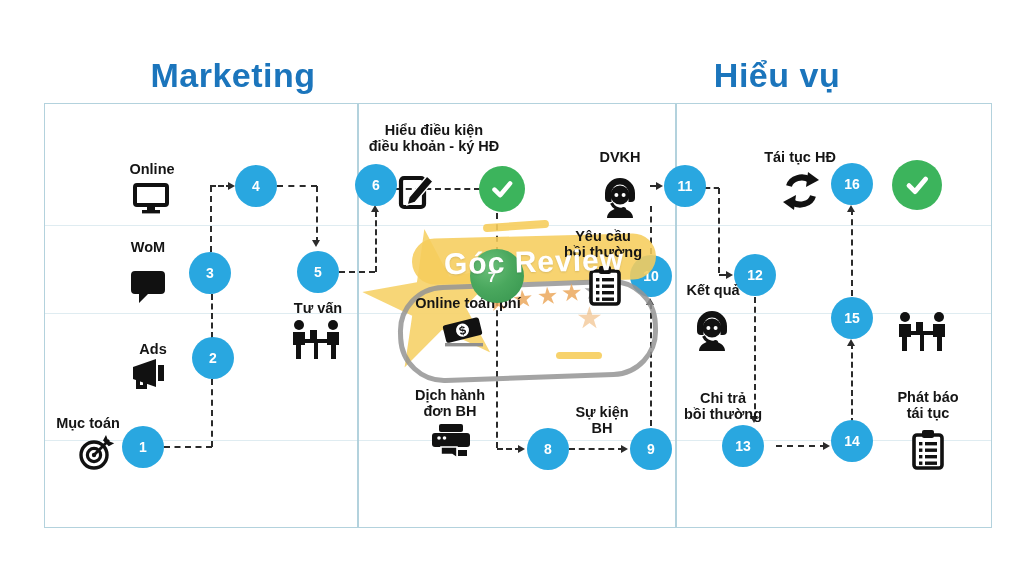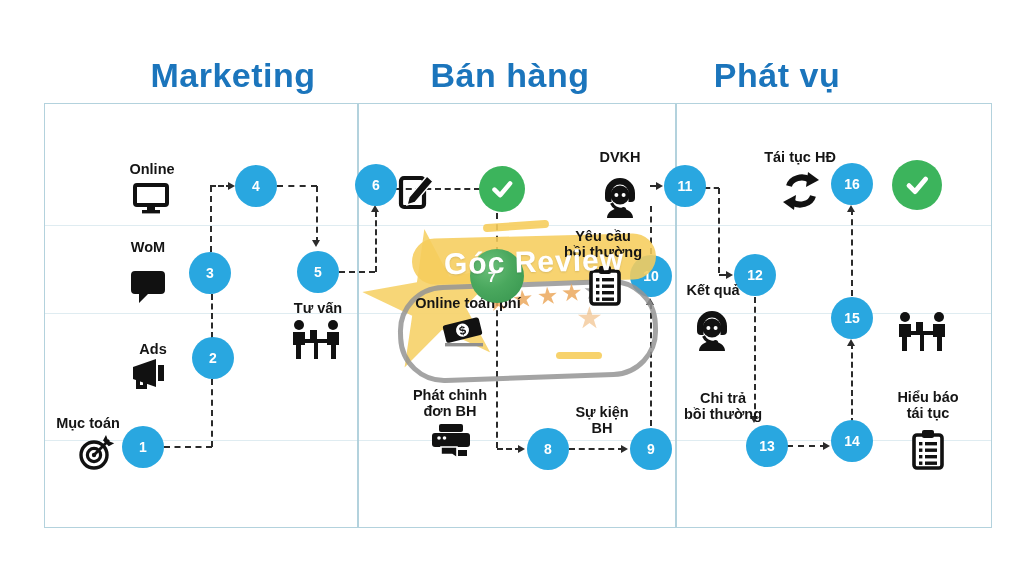--- a/index.html
+++ b/index.html
@@ -40,22 +40,21 @@
      display:flex;align-items:center;justify-content:center;}
   .globe span{color:#fff;font-weight:bold;font-size:15px;margin-right:10px;}
   .edgeline{position:absolute;right:1px;top:0;width:2px;height:580px;background:#3c3c3c;z-index:9;}
 </style>
 </head>
 <body>
 
 <div id="stage">
 
   <div class="hdr" style="left:233px">Marketing</div>
-  <div class="hdr" style="left:510px">Bán hàng</div>
-  <div class="hdr" style="left:777px">Phát vụ</div>
+  <div class="hdr" style="left:777px">Hiểu vụ</div>
 
   <div class="box" style="left:44px;width:314px"></div>
   <div class="box" style="left:358px;width:318px"></div>
   <div class="box" style="left:676px;width:316px"></div>
   <div class="rowline" style="left:45px;top:225px;width:946px"></div>
   <div class="rowline" style="left:45px;top:313px;width:946px"></div>
   <div class="rowline" style="left:45px;top:440px;width:946px"></div>
 
   <div class="dash-h" style="left:164px;top:446px;width:48px"></div>
   <div class="dash-v" style="left:211px;top:379px;height:68px"></div>
@@ -100,53 +99,55 @@
   <div class="node" style="left:189px;top:252px">3</div>
   <div class="node" style="left:235px;top:165px">4</div>
   <div class="node" style="left:297px;top:251px">5</div>
   <div class="node" style="left:355px;top:164px">6</div>
   <div class="node" style="left:474px;top:256px"></div>
   <div class="node" style="left:527px;top:428px">8</div>
   <div class="node" style="left:630px;top:428px">9</div>
   <div class="node" style="left:630px;top:255px">10</div>
   <div class="node" style="left:664px;top:165px">11</div>
   <div class="node" style="left:734px;top:254px">12</div>
-  <div class="node" style="left:746px;top:425px">13</div>
+  <div class="node" style="left:722px;top:425px">13</div>
   <div class="node" style="left:831px;top:420px">14</div>
   <div class="node" style="left:831px;top:297px">15</div>
   <div class="node" style="left:831px;top:163px">16</div>
 
   <div class="check" style="left:479px;top:166px;width:46px;height:46px">
     <svg width="30" height="30" viewBox="0 0 24 24">
         <path d="M6 12.5 l4.5 4.5 L18.5 7.5" stroke="#fff" stroke-width="3.6" fill="none" stroke-linecap="round" stroke-linejoin="round"></path>
       </svg>
   </div>
   <div class="check" style="left:892px;top:160px;width:50px;height:50px">
     <svg width="32" height="32" viewBox="0 0 24 24">
         <path d="M6 12.5 l4.5 4.5 L18.5 7.5" stroke="#fff" stroke-width="3.6" fill="none" stroke-linecap="round" stroke-linejoin="round"></path>
       </svg>
   </div>
 
   <div class="lbl" style="left:88px;top:416px">Mục toán</div>
   <div class="lbl" style="left:153px;top:342px">Ads</div>
   <div class="lbl" style="left:148px;top:240px">WoM</div>
   <div class="lbl" style="left:152px;top:162px">Online</div>
   <div class="lbl" style="left:318px;top:301px">Tư vấn</div>
+  <div class="lbl" style="left:434px;top:123px">Hiểu điều kiện
+điều khoản - ký HĐ</div>
   <div class="lbl" style="left:468px;top:296px">Online toán phí</div>
-  <div class="lbl" style="left:450px;top:388px">Phát chỉnh
+  <div class="lbl" style="left:450px;top:388px">Dịch hành
 đơn BH</div>
   <div class="lbl" style="left:602px;top:405px">Sự kiện
 BH</div>
   <div class="lbl" style="left:603px;top:229px">Yêu cầu
 bồi thường</div>
   <div class="lbl" style="left:620px;top:150px">DVKH</div>
   <div class="lbl" style="left:713px;top:283px">Kết quả</div>
   <div class="lbl" style="left:723px;top:391px">Chi trả
 bồi thường</div>
-  <div class="lbl" style="left:928px;top:390px">Hiểu báo
+  <div class="lbl" style="left:928px;top:390px">Phát báo
 tái tục</div>
   <div class="lbl" style="left:800px;top:150px">Tái tục HĐ</div>
 
   <div class="icon" style="left:77px;top:434px">
     <svg width="40" height="38" viewBox="0 0 40 38">
         <circle cx="17" cy="21" r="13" fill="none" stroke="#111" stroke-width="3.4"></circle>
         <circle cx="17" cy="21" r="6.6" fill="none" stroke="#111" stroke-width="3.2"></circle>
         <circle cx="17" cy="21" r="2.2" fill="#111"></circle>
         <path d="M17 21 L32 6" stroke="#111" stroke-width="2.8"></path>
         <path d="M29 1 l2.2 6 6 2.2 -5.4 3 -5.8 -5.8 z" fill="#111"></path>

